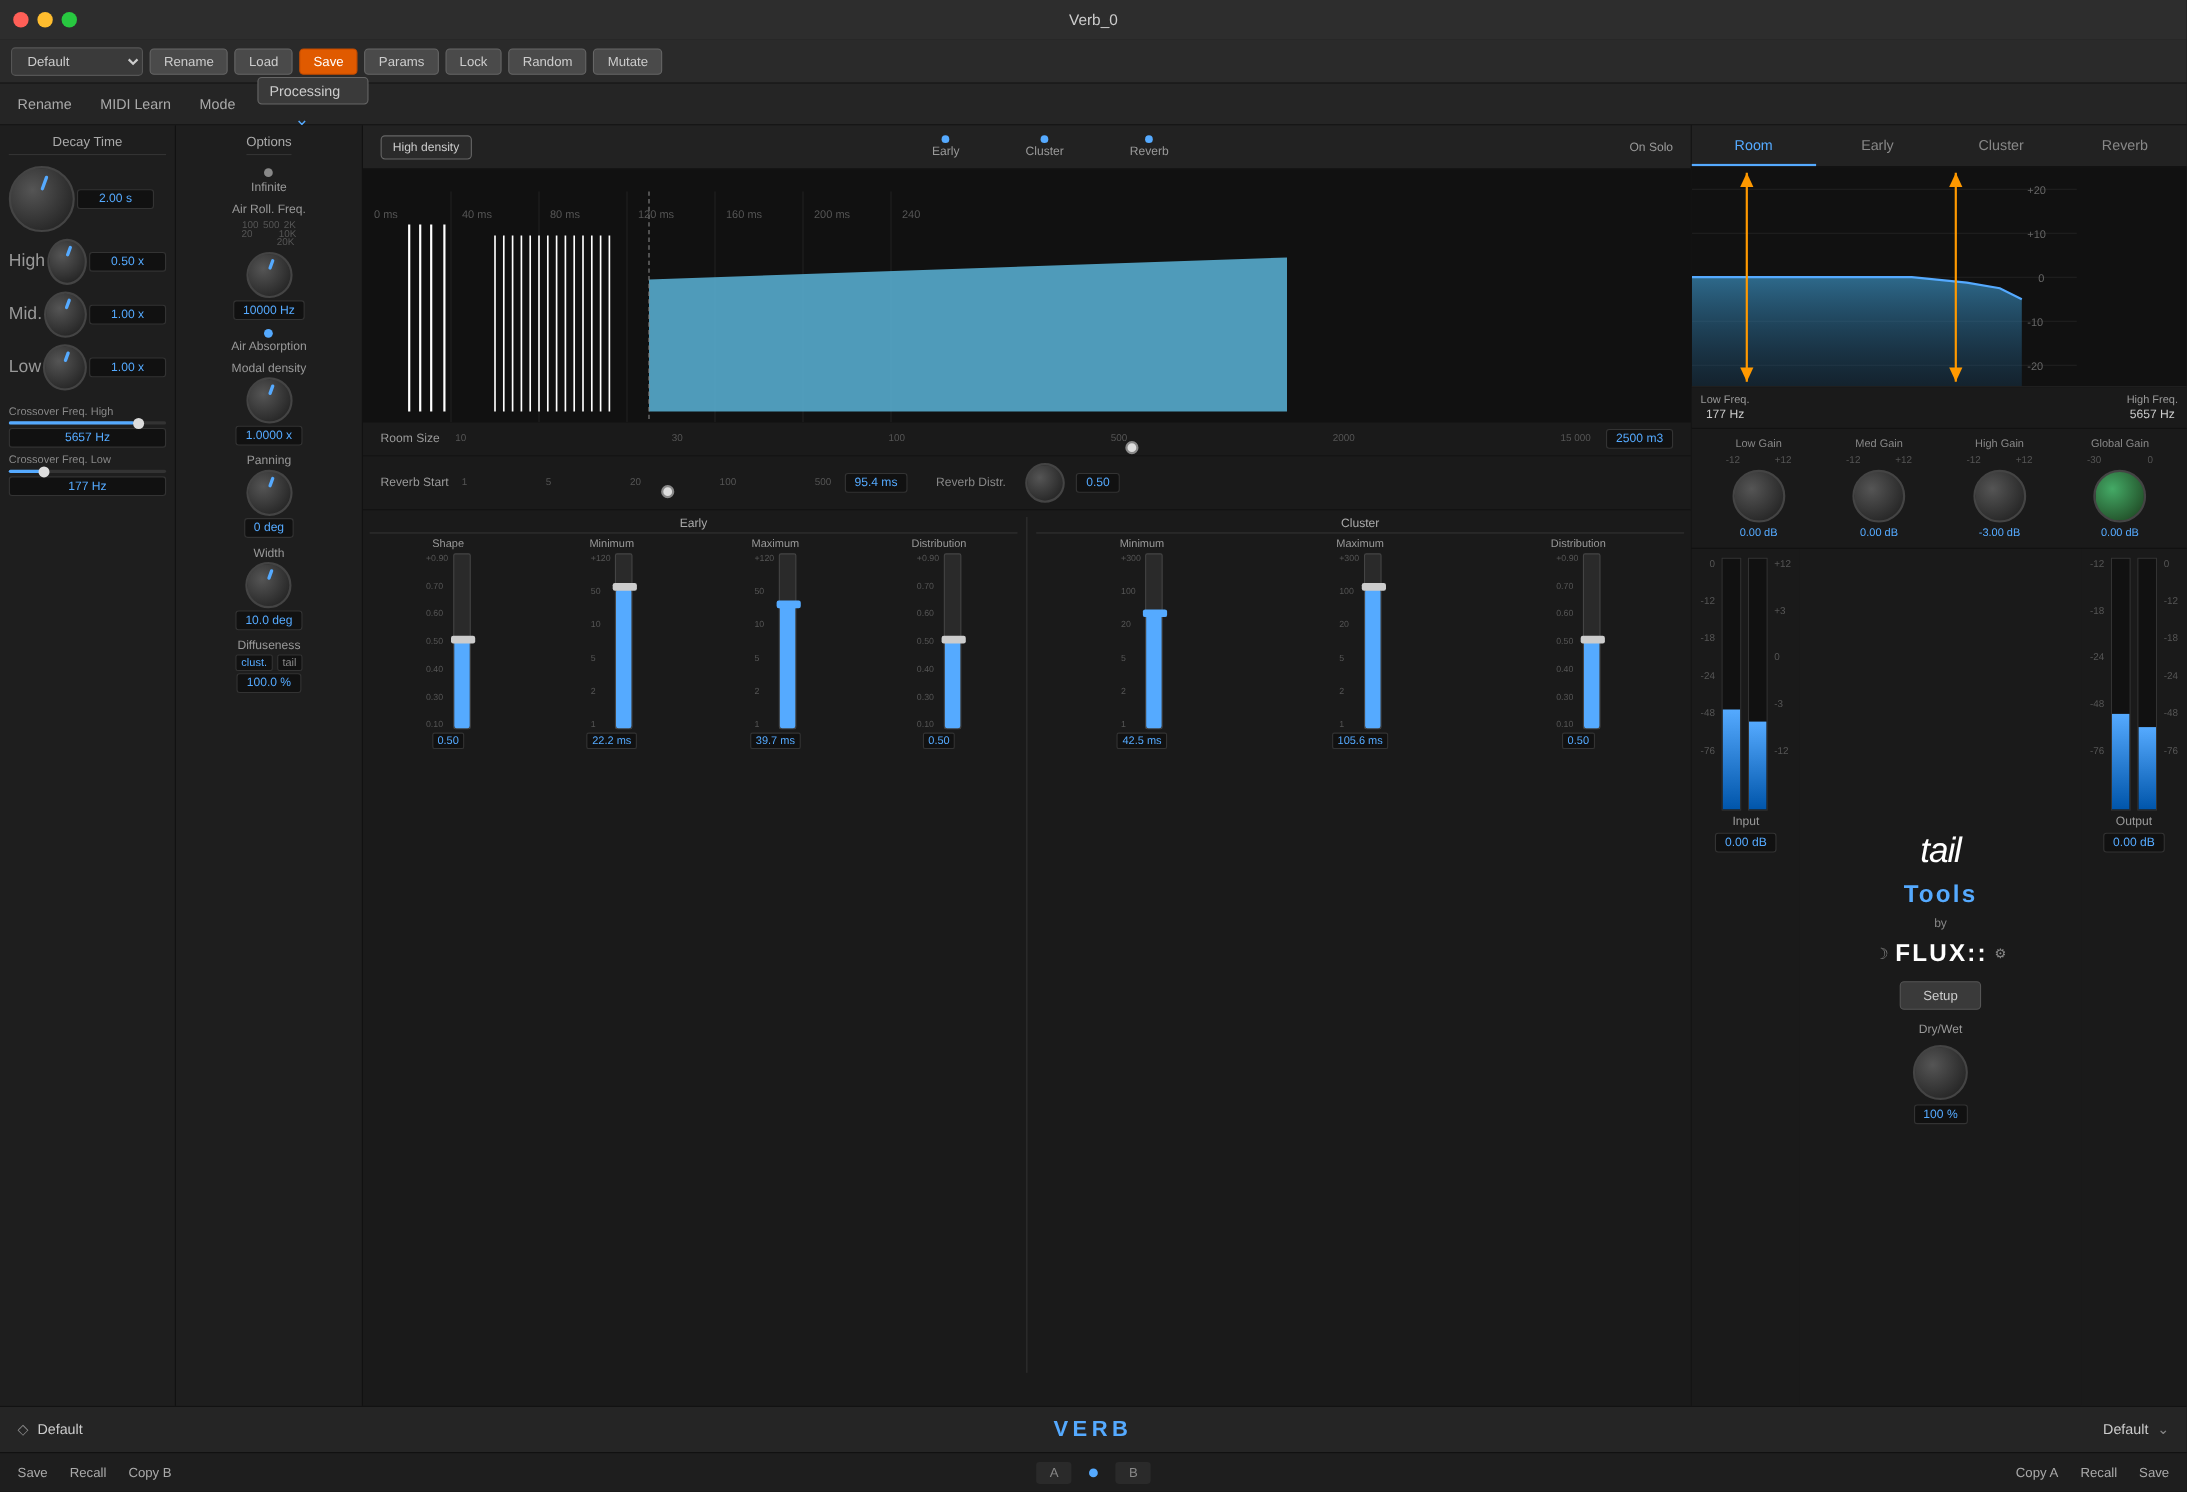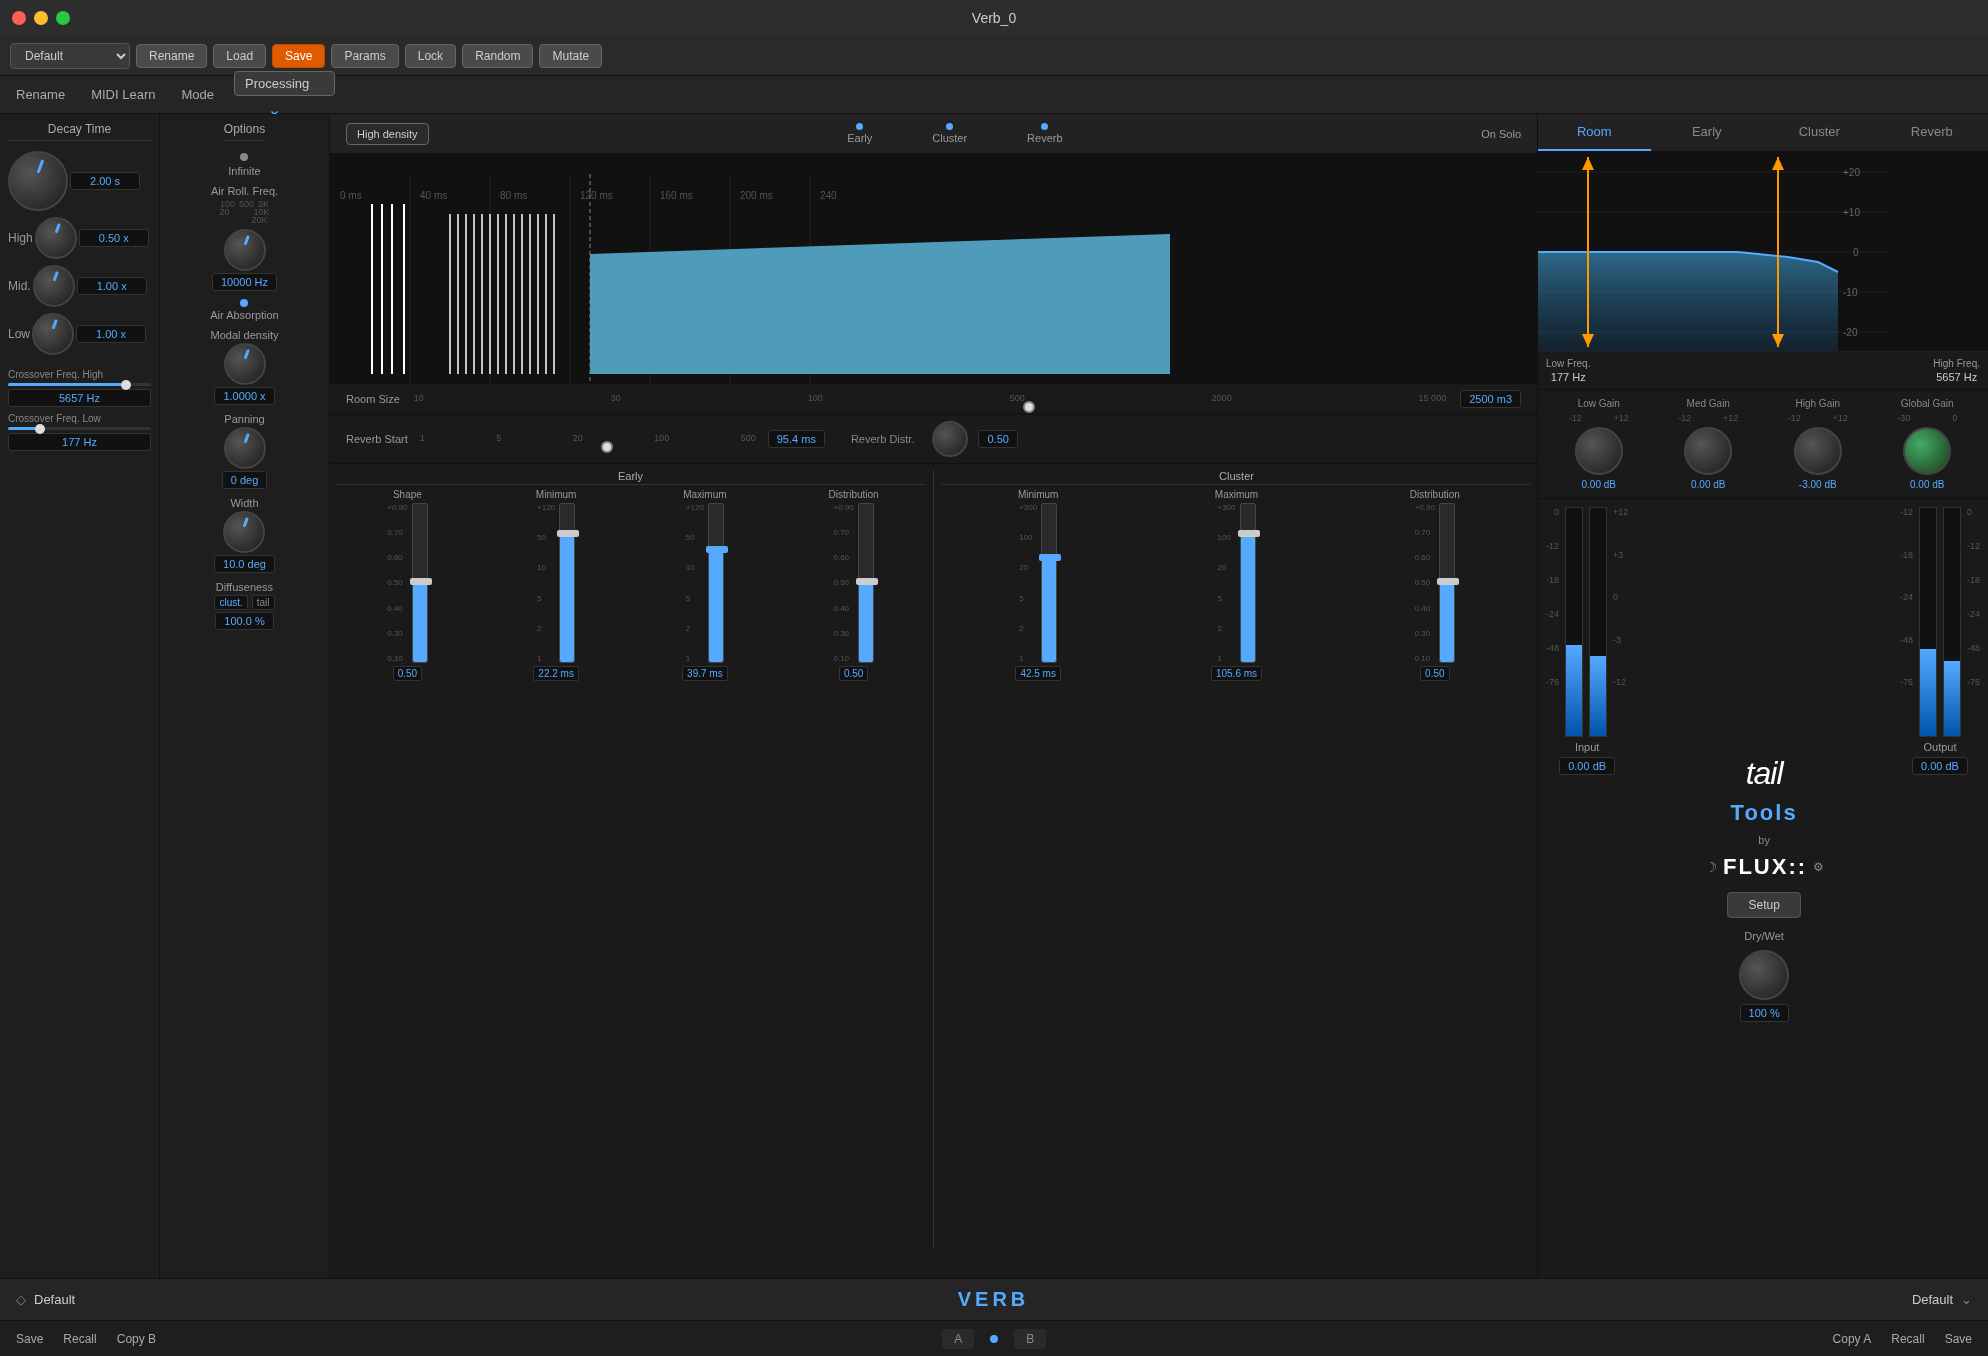--- a/index.html
+++ b/index.html
@@ -129,21 +129,21 @@
       padding-bottom: 4px;
       border-bottom: 1px solid #333;
       margin-bottom: 4px;
     }
     .knob-row {
       display: flex;
       flex-direction: row;
       align-items: center;
       gap: 2px;
     }
-    .knob-label { font-size: 12px; color: #999; }
+    .knob-label { font-size: 16px; color: #999; }
     .knob {
       width: 54px; height: 54px;
       border-radius: 50%;
       background: radial-gradient(circle at 35% 35%, #555, #1a1a1a);
       border: 2px solid #444;
       position: relative;
       display: flex; align-items: center; justify-content: center;
     }
     .knob-small {
       width: 42px; height: 42px;

